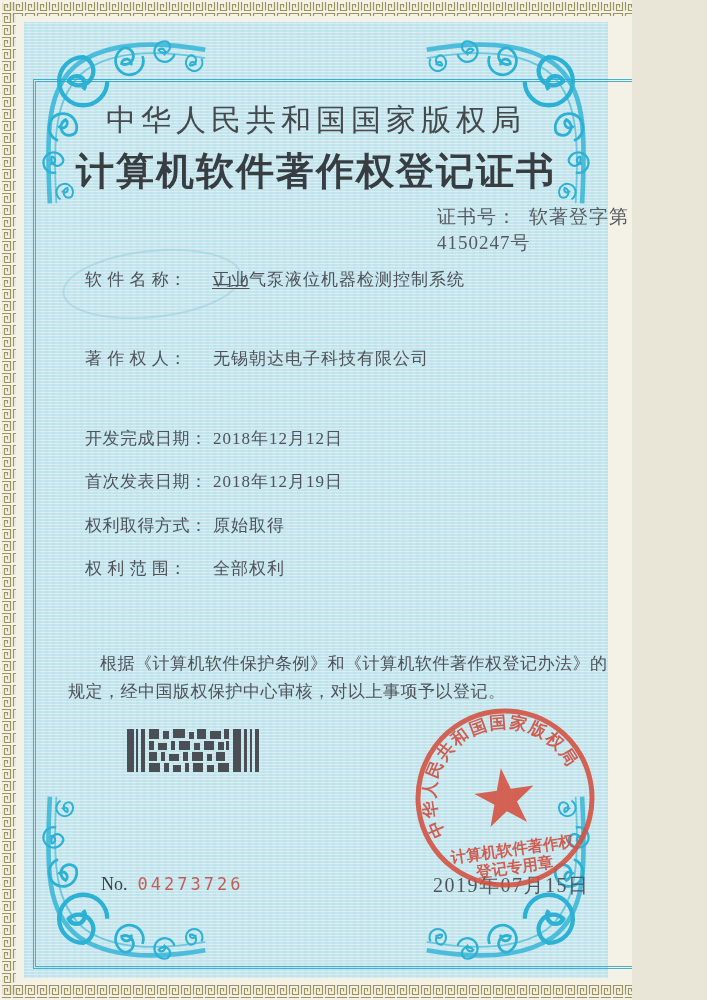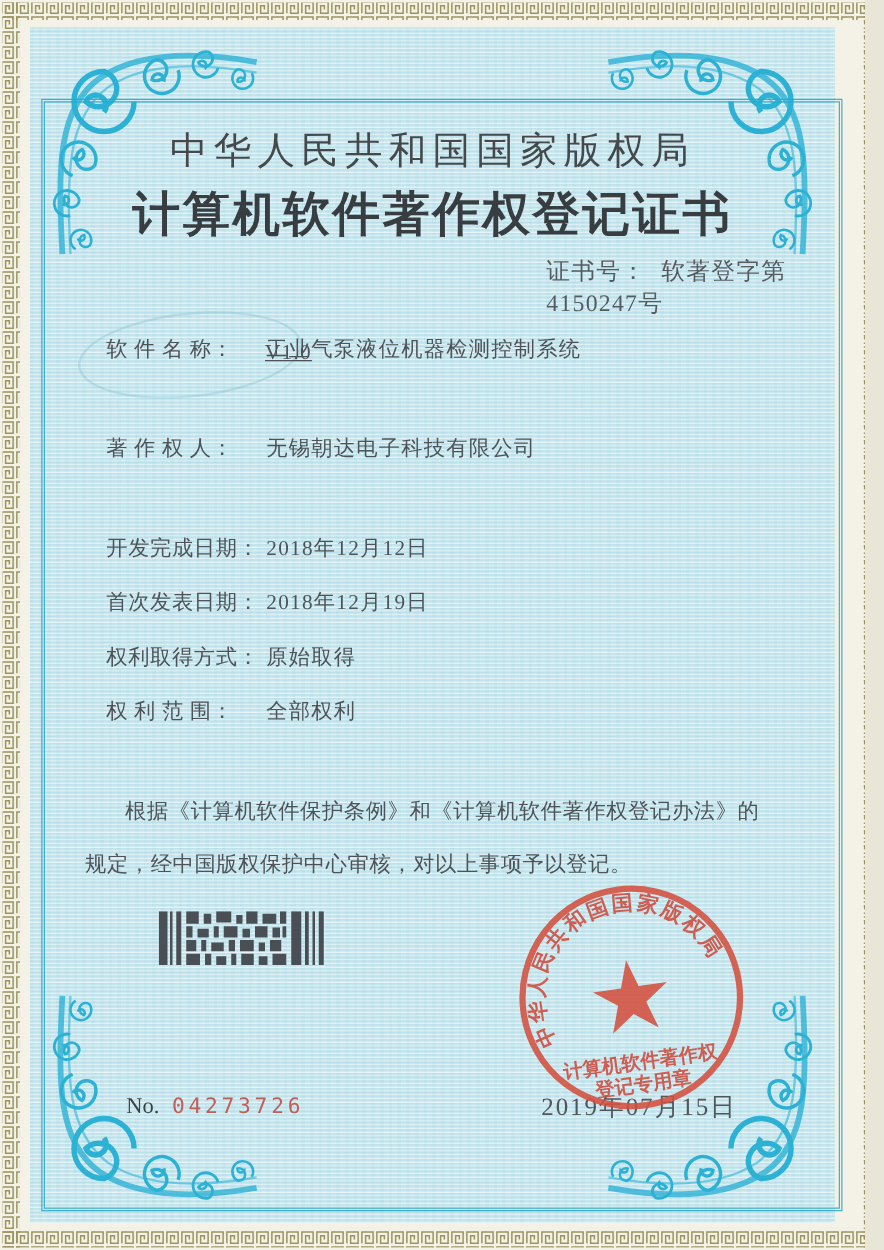--- a/index.html
+++ b/index.html
@@ -2,21 +2,21 @@
 <html><head>
 <meta charset="utf-8">
 <style>
   html,body{margin:0;padding:0;}
   body{
     width:707px;height:1000px;
     font-family:"Liberation Serif","DejaVu Serif",serif;
     background:#e9e6d8;
   }
   .page{
-    position:relative;width:692px;height:1000px;
+    position:relative;width:632px;height:1000px;
     background:#f4f2e6;overflow:hidden;
   }
   
   .inner{
     position:absolute;left:24px;top:22px;right:24px;bottom:22px;
     background-color:#cfe9ef;
     background-image:
       repeating-linear-gradient(0deg, rgba(255,255,255,.5) 0px, rgba(255,255,255,0) 1px, rgba(158,214,227,.38) 2px, rgba(255,255,255,0) 3px),
       repeating-linear-gradient(90deg, rgba(173,221,233,.28) 0px 3px, rgba(207,233,239,0) 3px 7px);
   }
@@ -44,21 +44,21 @@
   }
   .certno{
     position:absolute;left:437px;top:204px;font-size:19px;color:#565b60;letter-spacing:1px;
   }
   .certno .val{margin-left:12px;}
   .row{position:absolute;left:68px;font-size:17px;color:#4d5358;white-space:pre;}
   .row .label{display:inline-block;width:128px;letter-spacing:.5px;}
   .row .value{letter-spacing:1px;}
   .value2{position:absolute;left:212px;font-size:17px;color:#4d5358;letter-spacing:1px;text-decoration:underline;}
   .para{position:absolute;left:68px;width:576px;font-size:17px;color:#4d5358;letter-spacing:.5px;line-height:1.2;}
-  .para.l1{text-indent:32px;}
+  .para.l1{text-indent:32px;margin-top:15px;}
   .watermark{
     position:absolute;left:62px;top:250px;width:176px;height:64px;border-radius:50%;
     border:2px solid rgba(120,188,205,.32);transform:rotate(-6deg);
   }
   .barcode{position:absolute;left:127px;top:729px;}
   .seal{position:absolute;left:410px;top:703px;transform:rotate(-8deg);opacity:.88;}
   .seal-date{
     position:absolute;left:433px;top:872px;font-size:20px;color:#4f565c;letter-spacing:1.5px;
   }
   .serial{position:absolute;left:101px;top:874px;font-size:18px;color:#3c4145;}

